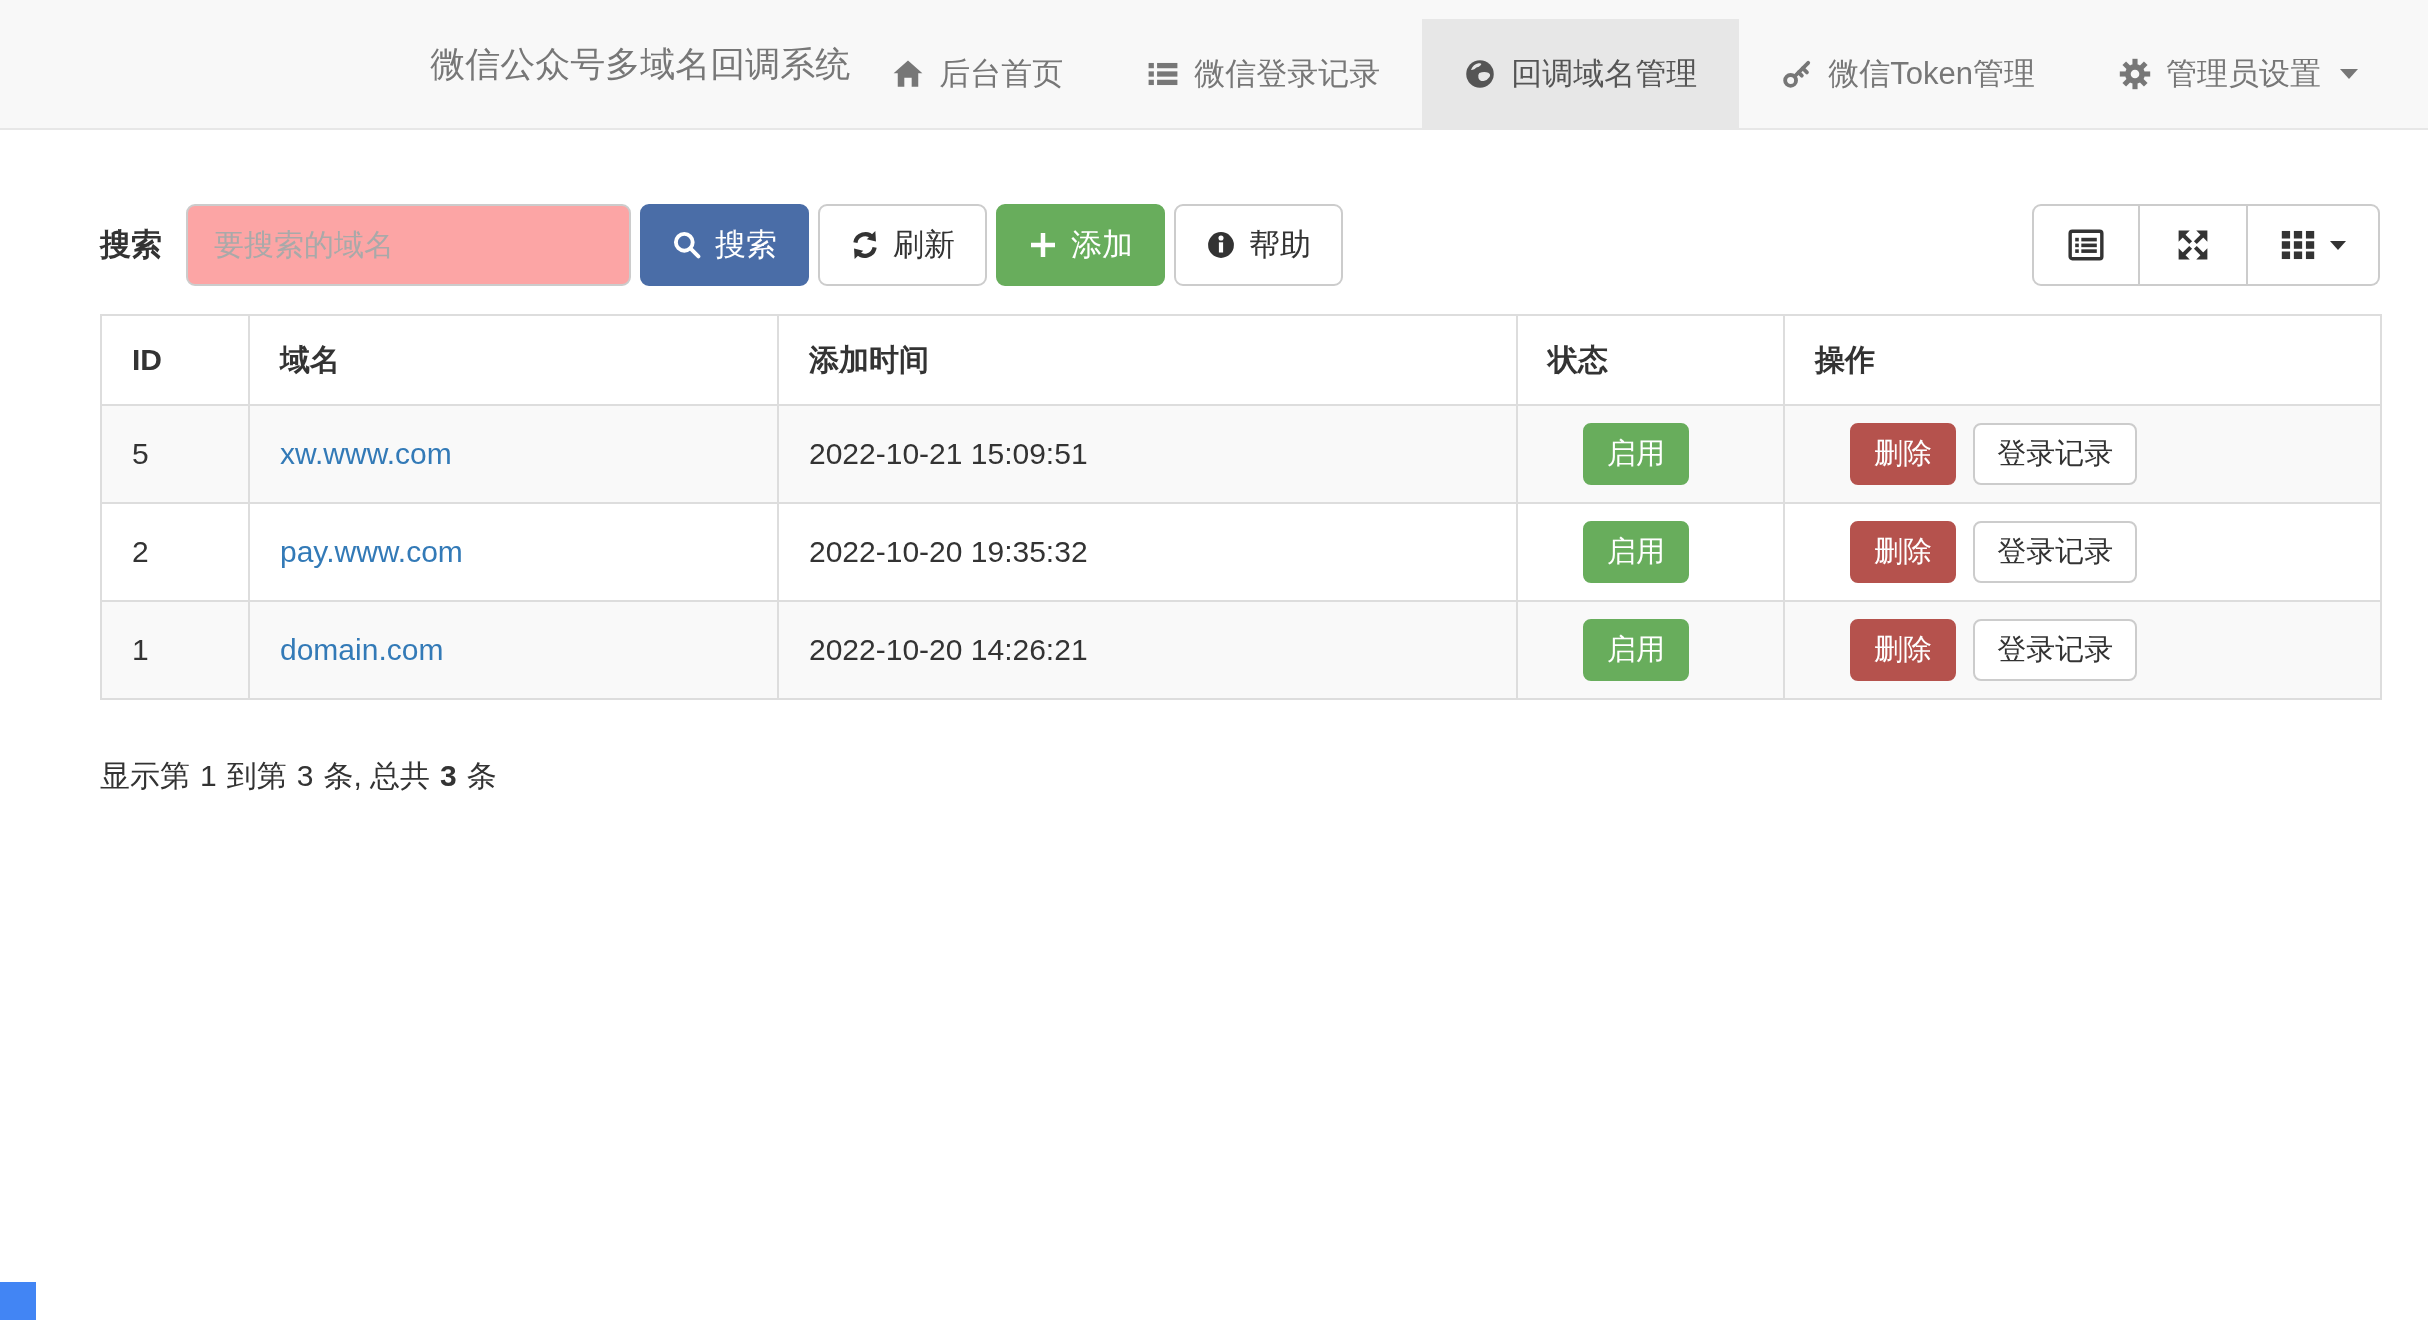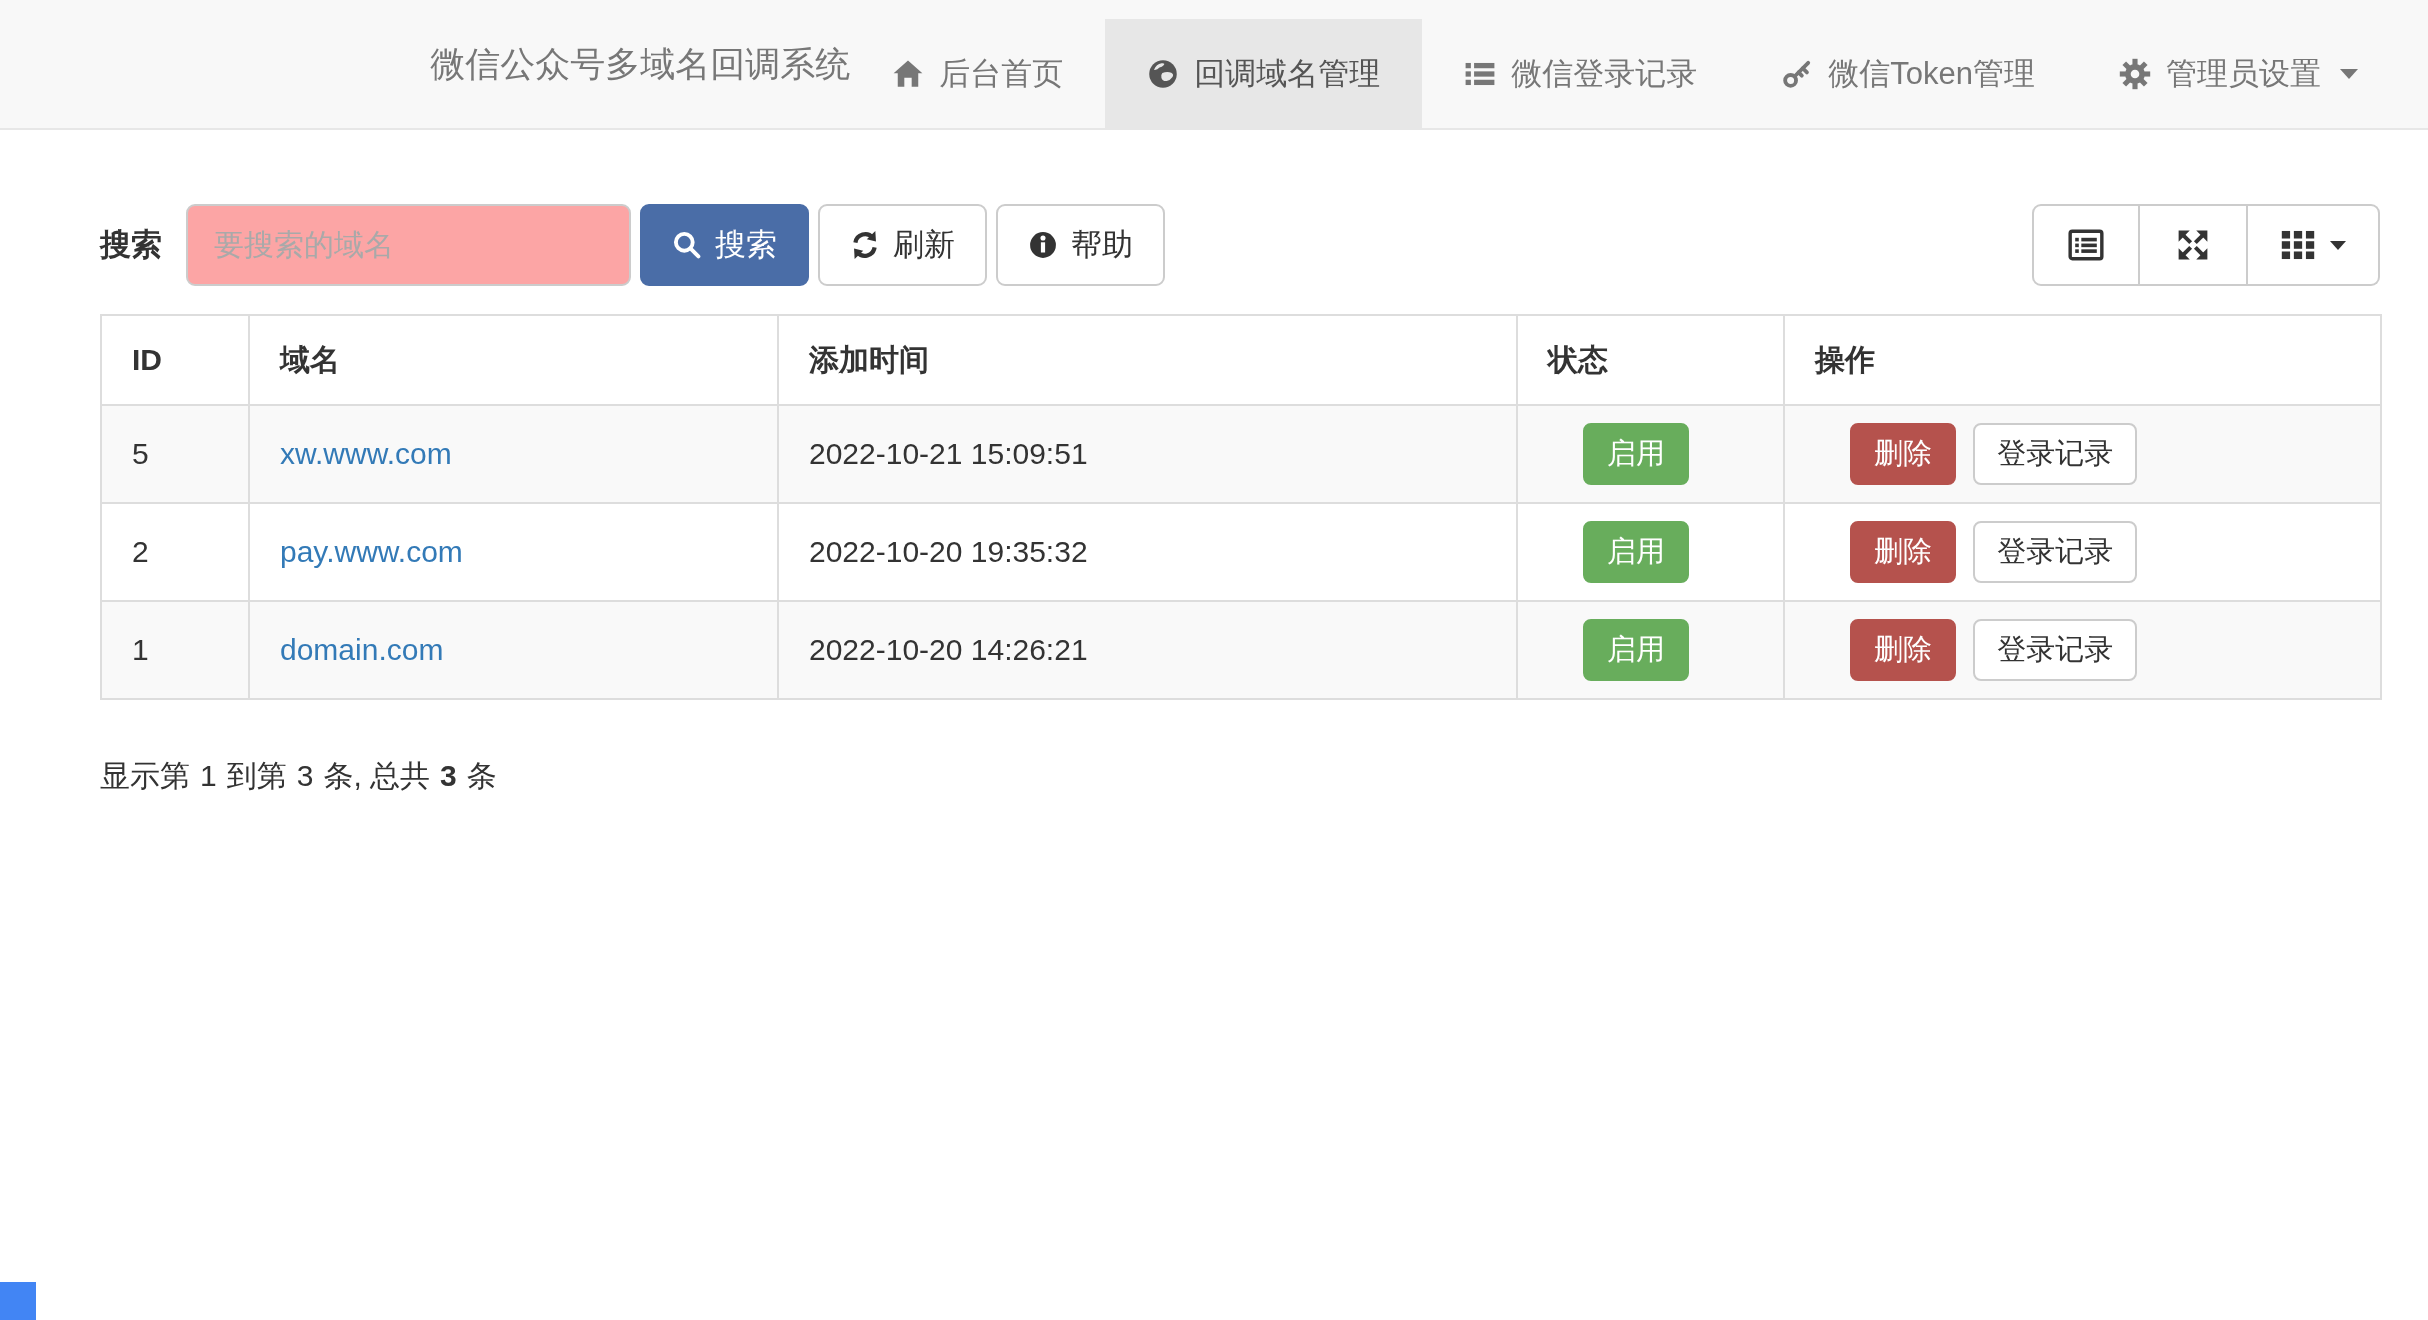--- a/index.html
+++ b/index.html
@@ -169,43 +169,43 @@
 
     <div class="nav-item">
       <span>
         <svg viewBox="0 0 20 20" fill="currentColor">
             <path d="M10 1.5 L19 9.5 h-2.6 V18 h-4.1 v-5.6 H7.7 V18 H3.6 V9.5 H1 Z"></path>
           </svg>
       </span>
       <span>后台首页</span>
     </div>
 
-    <div class="nav-item active">
-      <span>
-        <svg viewBox="0 0 20 20">
-            <circle cx="10" cy="10" r="8.6" fill="currentColor"></circle>
-            <path fill="#e7e7e7" d="M4.4 7.4 q1.4-3.6 4.7-4.1 q2.5-.3 1.3 1.3 q-1 1.3-2.6 1.4 q-1.4 1.6-3.4 1.4z"></path>
-            <path fill="#e7e7e7" d="M9.6 9.4 q3-1.3 5.6-.2 q1.9 1 .6 2.9 q-1.4 2.1-3.5 2.3 q-2.7.2-3.3-2.1 q-.4-1.9.6-2.9z"></path>
-          </svg>
-      </span>
-      <span>回调域名管理</span>
-    </div>
-
     <div class="nav-item">
       <span>
         <svg viewBox="0 0 20 20" fill="currentColor">
             <rect x="1" y="3.1" width="3.3" height="3.3"></rect>
             <rect x="6.3" y="3.1" width="12.7" height="3.3"></rect>
             <rect x="1" y="8.35" width="3.3" height="3.3"></rect>
             <rect x="6.3" y="8.35" width="12.7" height="3.3"></rect>
             <rect x="1" y="13.6" width="3.3" height="3.3"></rect>
             <rect x="6.3" y="13.6" width="12.7" height="3.3"></rect>
           </svg>
       </span>
       <span>微信登录记录</span>
+    </div>
+
+    <div class="nav-item active">
+      <span>
+        <svg viewBox="0 0 20 20">
+            <circle cx="10" cy="10" r="8.6" fill="currentColor"></circle>
+            <path fill="#e7e7e7" d="M4.4 7.4 q1.4-3.6 4.7-4.1 q2.5-.3 1.3 1.3 q-1 1.3-2.6 1.4 q-1.4 1.6-3.4 1.4z"></path>
+            <path fill="#e7e7e7" d="M9.6 9.4 q3-1.3 5.6-.2 q1.9 1 .6 2.9 q-1.4 2.1-3.5 2.3 q-2.7.2-3.3-2.1 q-.4-1.9.6-2.9z"></path>
+          </svg>
+      </span>
+      <span>回调域名管理</span>
     </div>
 
     <div class="nav-item">
       <span>
         <svg viewBox="0 0 20 20" fill="none" stroke="currentColor" stroke-width="2.4" stroke-linecap="round">
             <circle cx="6" cy="14" r="3.4"></circle>
             <path d="M8.6 11.4 L17 3"></path>
             <path d="M13.6 6.4 L16.2 9"></path>
             <path d="M11 9 L13 11"></path>
           </svg>
@@ -251,20 +251,29 @@
       <button class="btn ml8">
         <span>
           <svg viewBox="0 0 20 20" fill="none" stroke="currentColor" stroke-width="2.8">
               <path d="M3.6 8.4 A6.6 6.6 0 0 1 15.2 5.2"></path>
               <path d="M16.4 11.6 A6.6 6.6 0 0 1 4.8 14.8"></path>
               <polygon points="16.9,0.6 17.3,7.6 11.2,6.2" fill="currentColor" stroke="none"></polygon>
               <polygon points="3.1,19.4 2.7,12.4 8.8,13.8" fill="currentColor" stroke="none"></polygon>
             </svg>
         </span>
         <span>刷新</span>
+      </button>
+      <button class="btn btn-success ml8">
+        <span>
+          <svg viewBox="0 0 20 20" fill="currentColor">
+              <rect x="8.5" y="2" width="3" height="16"></rect>
+              <rect x="2" y="8.5" width="16" height="3"></rect>
+            </svg>
+        </span>
+        <span>添加</span>
       </button>
       <button class="btn ml8">
         <span>
           <svg viewBox="0 0 20 20">
               <circle cx="10" cy="10" r="8.6" fill="currentColor"></circle>
               <rect x="8.6" y="8.2" width="2.8" height="6.8" fill="#fff"></rect>
               <circle cx="10" cy="5.3" r="1.7" fill="#fff"></circle>
             </svg>
         </span>
         <span>帮助</span>

